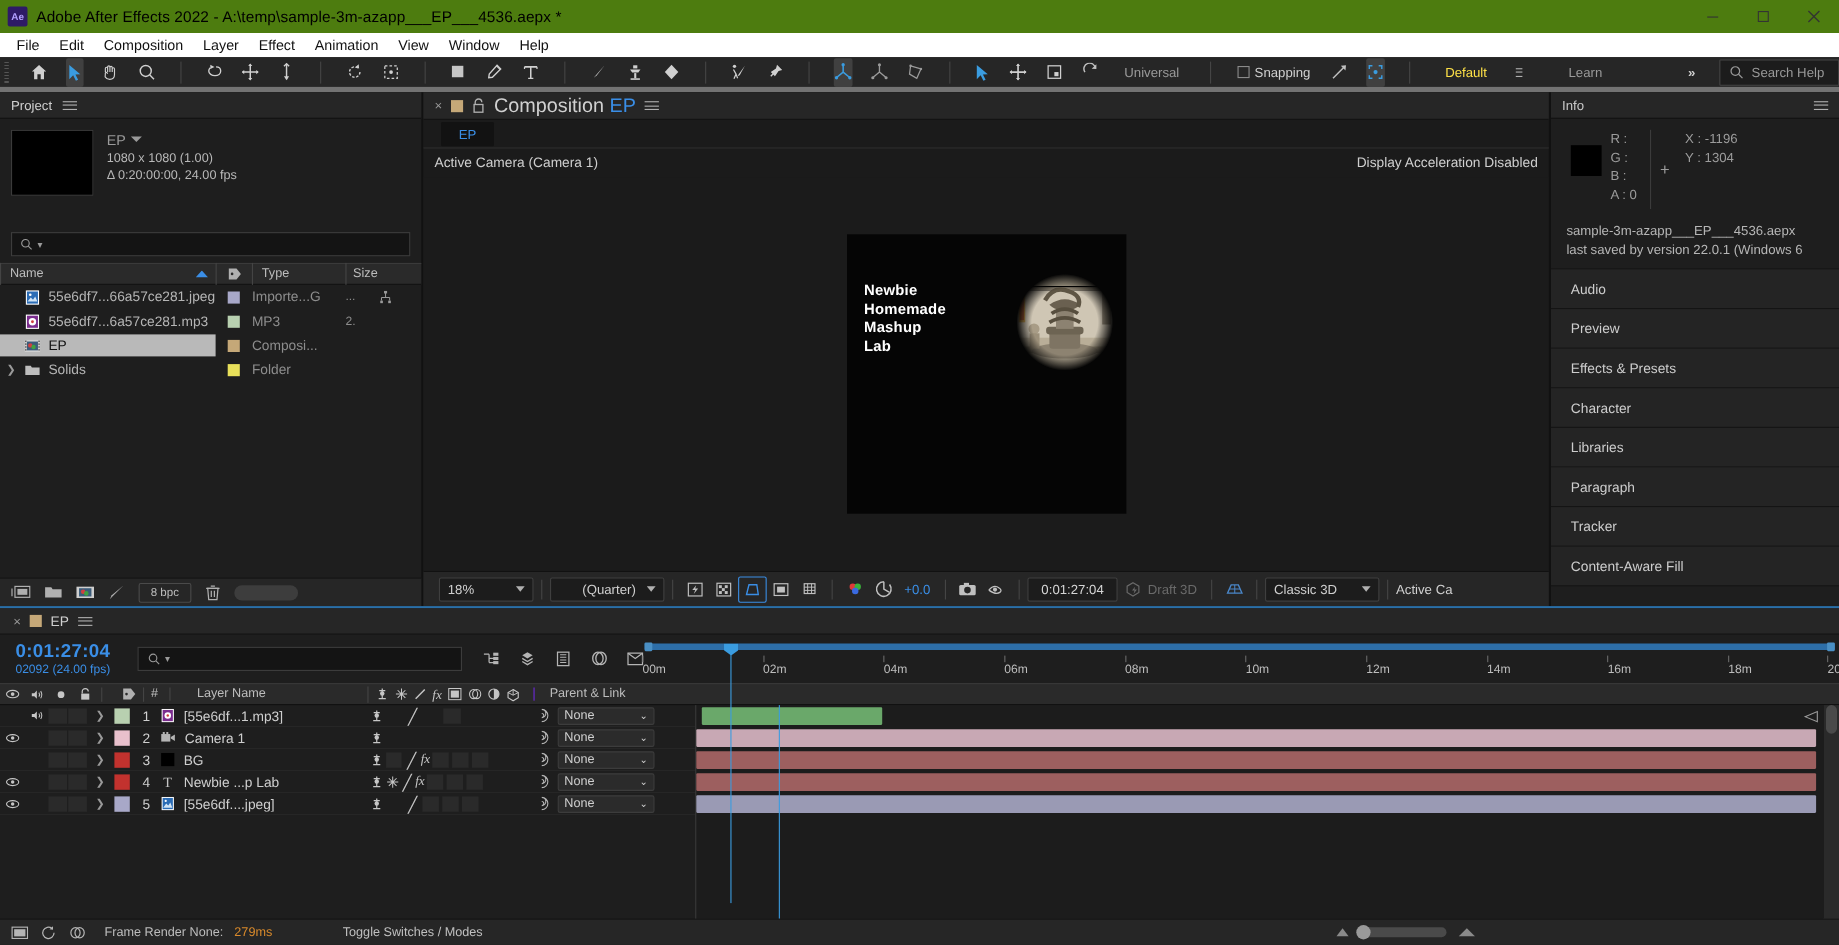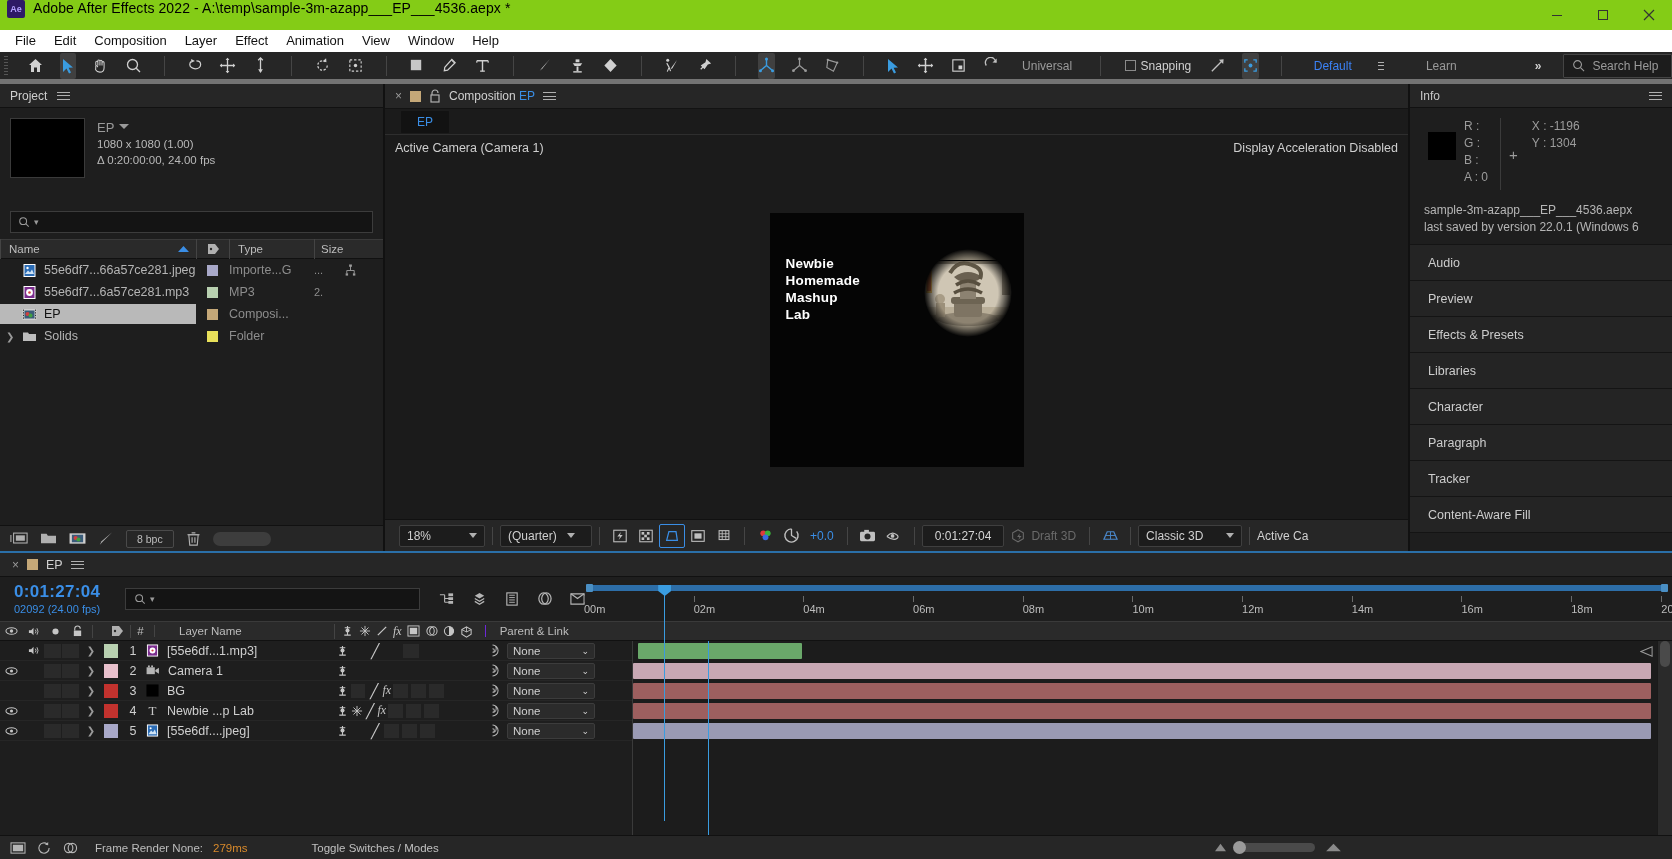--- a/index.html
+++ b/index.html
@@ -9,22 +9,22 @@
     font-family: "Liberation Sans", sans-serif;
     font-size: 12px;
     color: #c8c8c8;
     overflow: hidden;
     -webkit-font-smoothing: antialiased;
   }
   .app { width:1672px; height:859px; position:relative; display:flex; flex-direction:column; }
 
   
   .titlebar {
-    height: 30px; background: #84cc16; color:#000;
-    display:flex; align-items:flex-start; flex:0 0 30px;
+    height: 30px; background: #4d7c0f; color:#000;
+    display:flex; align-items:center; flex:0 0 30px;
   }
   .ae-logo {
     width:18px;height:18px;margin:0 8px 0 7px;border-radius:2px;
     background:#2e1a66; color:#b3a0ff; font-size:9px; font-weight:bold;
     display:flex;align-items:center;justify-content:center;
     font-family:"Liberation Sans",sans-serif;
   }
   .title-text { font-size:14px; color:#000; letter-spacing:0.1px; }
   .win-btns { margin-left:auto; display:flex; height:30px; }
   .win-btn { width:46px; height:30px; display:flex;align-items:center;justify-content:center;
@@ -44,21 +44,21 @@
   }
   .grip { width:8px; height:20px; margin:0 3px 0 4px;
           background:repeating-linear-gradient(to bottom,#555 0 1px,transparent 1px 3px); }
   .tbtn { width:28px;height:26px;display:flex;align-items:center;justify-content:center;
           color:#c9c9c9; position:relative; }
   .tbtn.sel { background:#404040; border-radius:2px; }
   .tbtn.sel svg { fill:#3a9ce0; }
   .tsep { width:1px;height:20px;background:#454545;margin:0 6px; }
   .tlabel { font-size:12px;color:#9a9a9a;padding:0 6px; }
   .snapbox { width:11px;height:11px;border:1px solid #8a8a8a;margin-right:5px;display:inline-block;vertical-align:-1px;}
-  .wsname { color:#3b82f6;font-size:12px;padding:0 10px; }
+  .wsname { color:#fde047;font-size:12px;padding:0 10px; }
   .searchhelp {
     margin-left:auto; margin-right:0; width:218px; height:24px;
     background:#1c1c1c; border:1px solid #444; border-radius:1px;
     display:flex;align-items:center;padding-left:8px;gap:7px;color:#9a9a9a;font-size:12px;
   }
 
   
   .main { flex:1 1 auto; display:flex; min-height:0; background:#1a1a1a; }
 
   
@@ -95,21 +95,21 @@
   .bpc { border:1px solid #4a4a4a;border-radius:2px;font-size:10.5px;padding:2px 10px;color:#bdbdbd; }
   .pillgrey { width:58px;height:14px;background:#3d3d3d;border-radius:7px; }
 
   
   .comp-panel { flex:1 1 auto; display:flex;flex-direction:column; background:#1b1b1b;
                 border-right:2px solid #111; min-width:0;}
   .comp-tabrow { height:25px; background:#262626; display:flex;align-items:center;gap:8px;padding:0 10px;
                  border-bottom:1px solid #131313;}
   .xclose { color:#9a9a9a; font-size:12px; }
   .tan-sq { width:11px;height:11px;background:#c5a878; }
-  .comp-title { font-size:12px;color:#d0d0d0; }
+  .comp-title { font-size:18px;color:#d0d0d0; }
   .comp-title b { color:#3a8ee6; font-weight:normal; }
   .comp-subtab { height:26px; background:#1b1b1b; display:flex;align-items:center;padding-left:16px;
                  border-bottom:1px solid #2e2e2e;}
   .subtab { background:#121212; color:#3a8ee6; font-size:12px;padding:4px 16px;border-radius:1px; }
   .comp-info { height:26px; display:flex;align-items:center;justify-content:space-between;
                padding:0 10px 0 10px; font-size:12.5px;color:#cfcfcf; }
   .comp-stage { flex:1 1 auto; position:relative; display:flex;align-items:center;justify-content:center;
                 background:#1b1b1b; min-height:0;}
   .canvas { width:254px;height:254px;background:#050505;position:relative;overflow:hidden; }
   .canvas-title { position:absolute;left:16px;top:42px;color:#fff;font-weight:bold;font-size:13.5px;
@@ -643,21 +643,21 @@
             </svg>
           </div>
         </div>
       </div>
       <div class="comp-toolbar">
         <span class="selectbox" style="width:86px;justify-content:space-between;margin-left:6px">
           <span>18%</span>
             <span class="chev"></span>
         </span>
         <span class="csep"></span>
-        <span class="selectbox" style="width:92px;justify-content:flex-start">
+        <span class="selectbox" style="width:104px;justify-content:flex-end">
           <span>(Quarter)</span>
             <span class="chev"></span>
         </span>
         <span class="csep"></span>
         <span class="ctbtn">
           <svg width="16" height="16" viewBox="0 0 18 18">
               <rect x="2" y="2.5" width="14" height="13" fill="none" stroke="#c0c0c0" stroke-width="1.2"></rect>
               <path d="M10 4.5 L6 9.5 L9 9.5 L7.5 13.5 L12 8 L9 8 Z" fill="#c0c0c0"></path>
             </svg>
         </span>
@@ -769,22 +769,22 @@
           <div><span>Y :</span> <span>1304</span></div>
         </div>
       </div>
       <div class="file-meta">
         <div>sample-3m-azapp___EP___4536.aepx</div>
         <div>last saved by version 22.0.1 (Windows 6</div>
       </div>
       <div class="rp-item">Audio</div>
       <div class="rp-item">Preview</div>
       <div class="rp-item">Effects &amp; Presets</div>
+      <div class="rp-item">Character</div>
       <div class="rp-item">Libraries</div>
-      <div class="rp-item">Character</div>
       <div class="rp-item">Paragraph</div>
       <div class="rp-item">Tracker</div>
       <div class="rp-item">Content-Aware Fill</div>
     </div>
   </div>
 
   <div class="timeline">
     <div class="tl-tabrow">
       <span class="xclose">×</span>
       <span class="tan-sq"></span>

